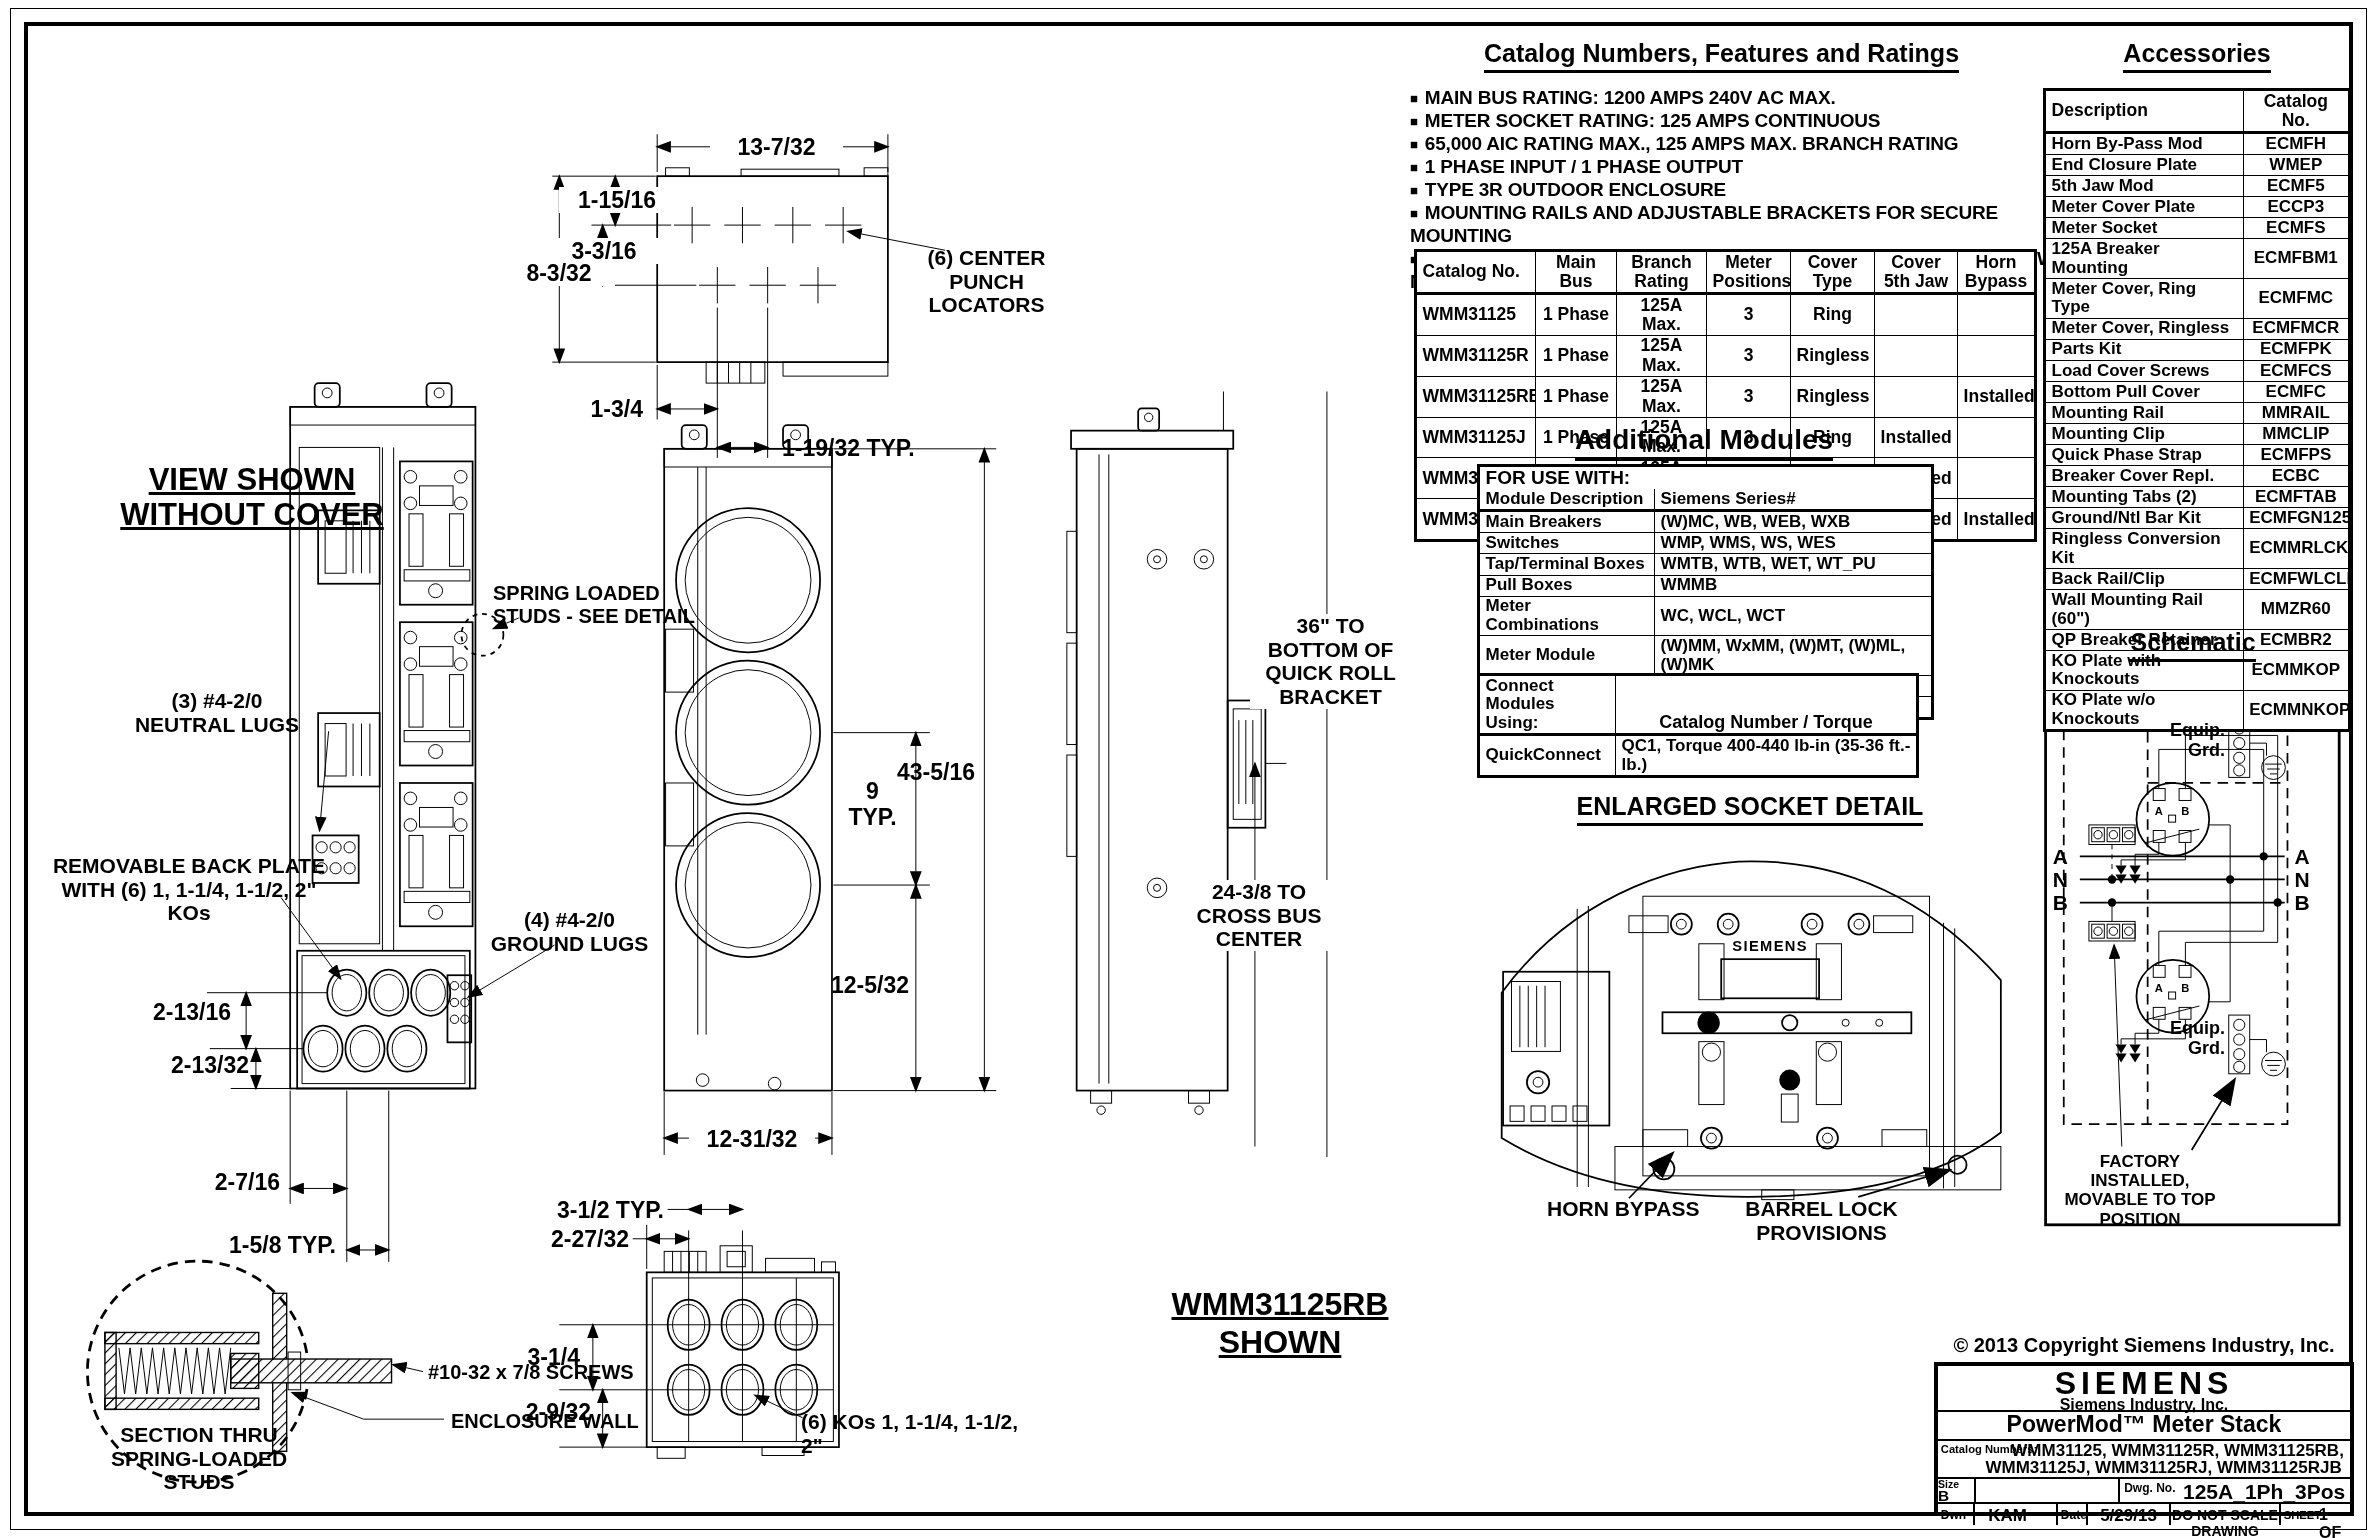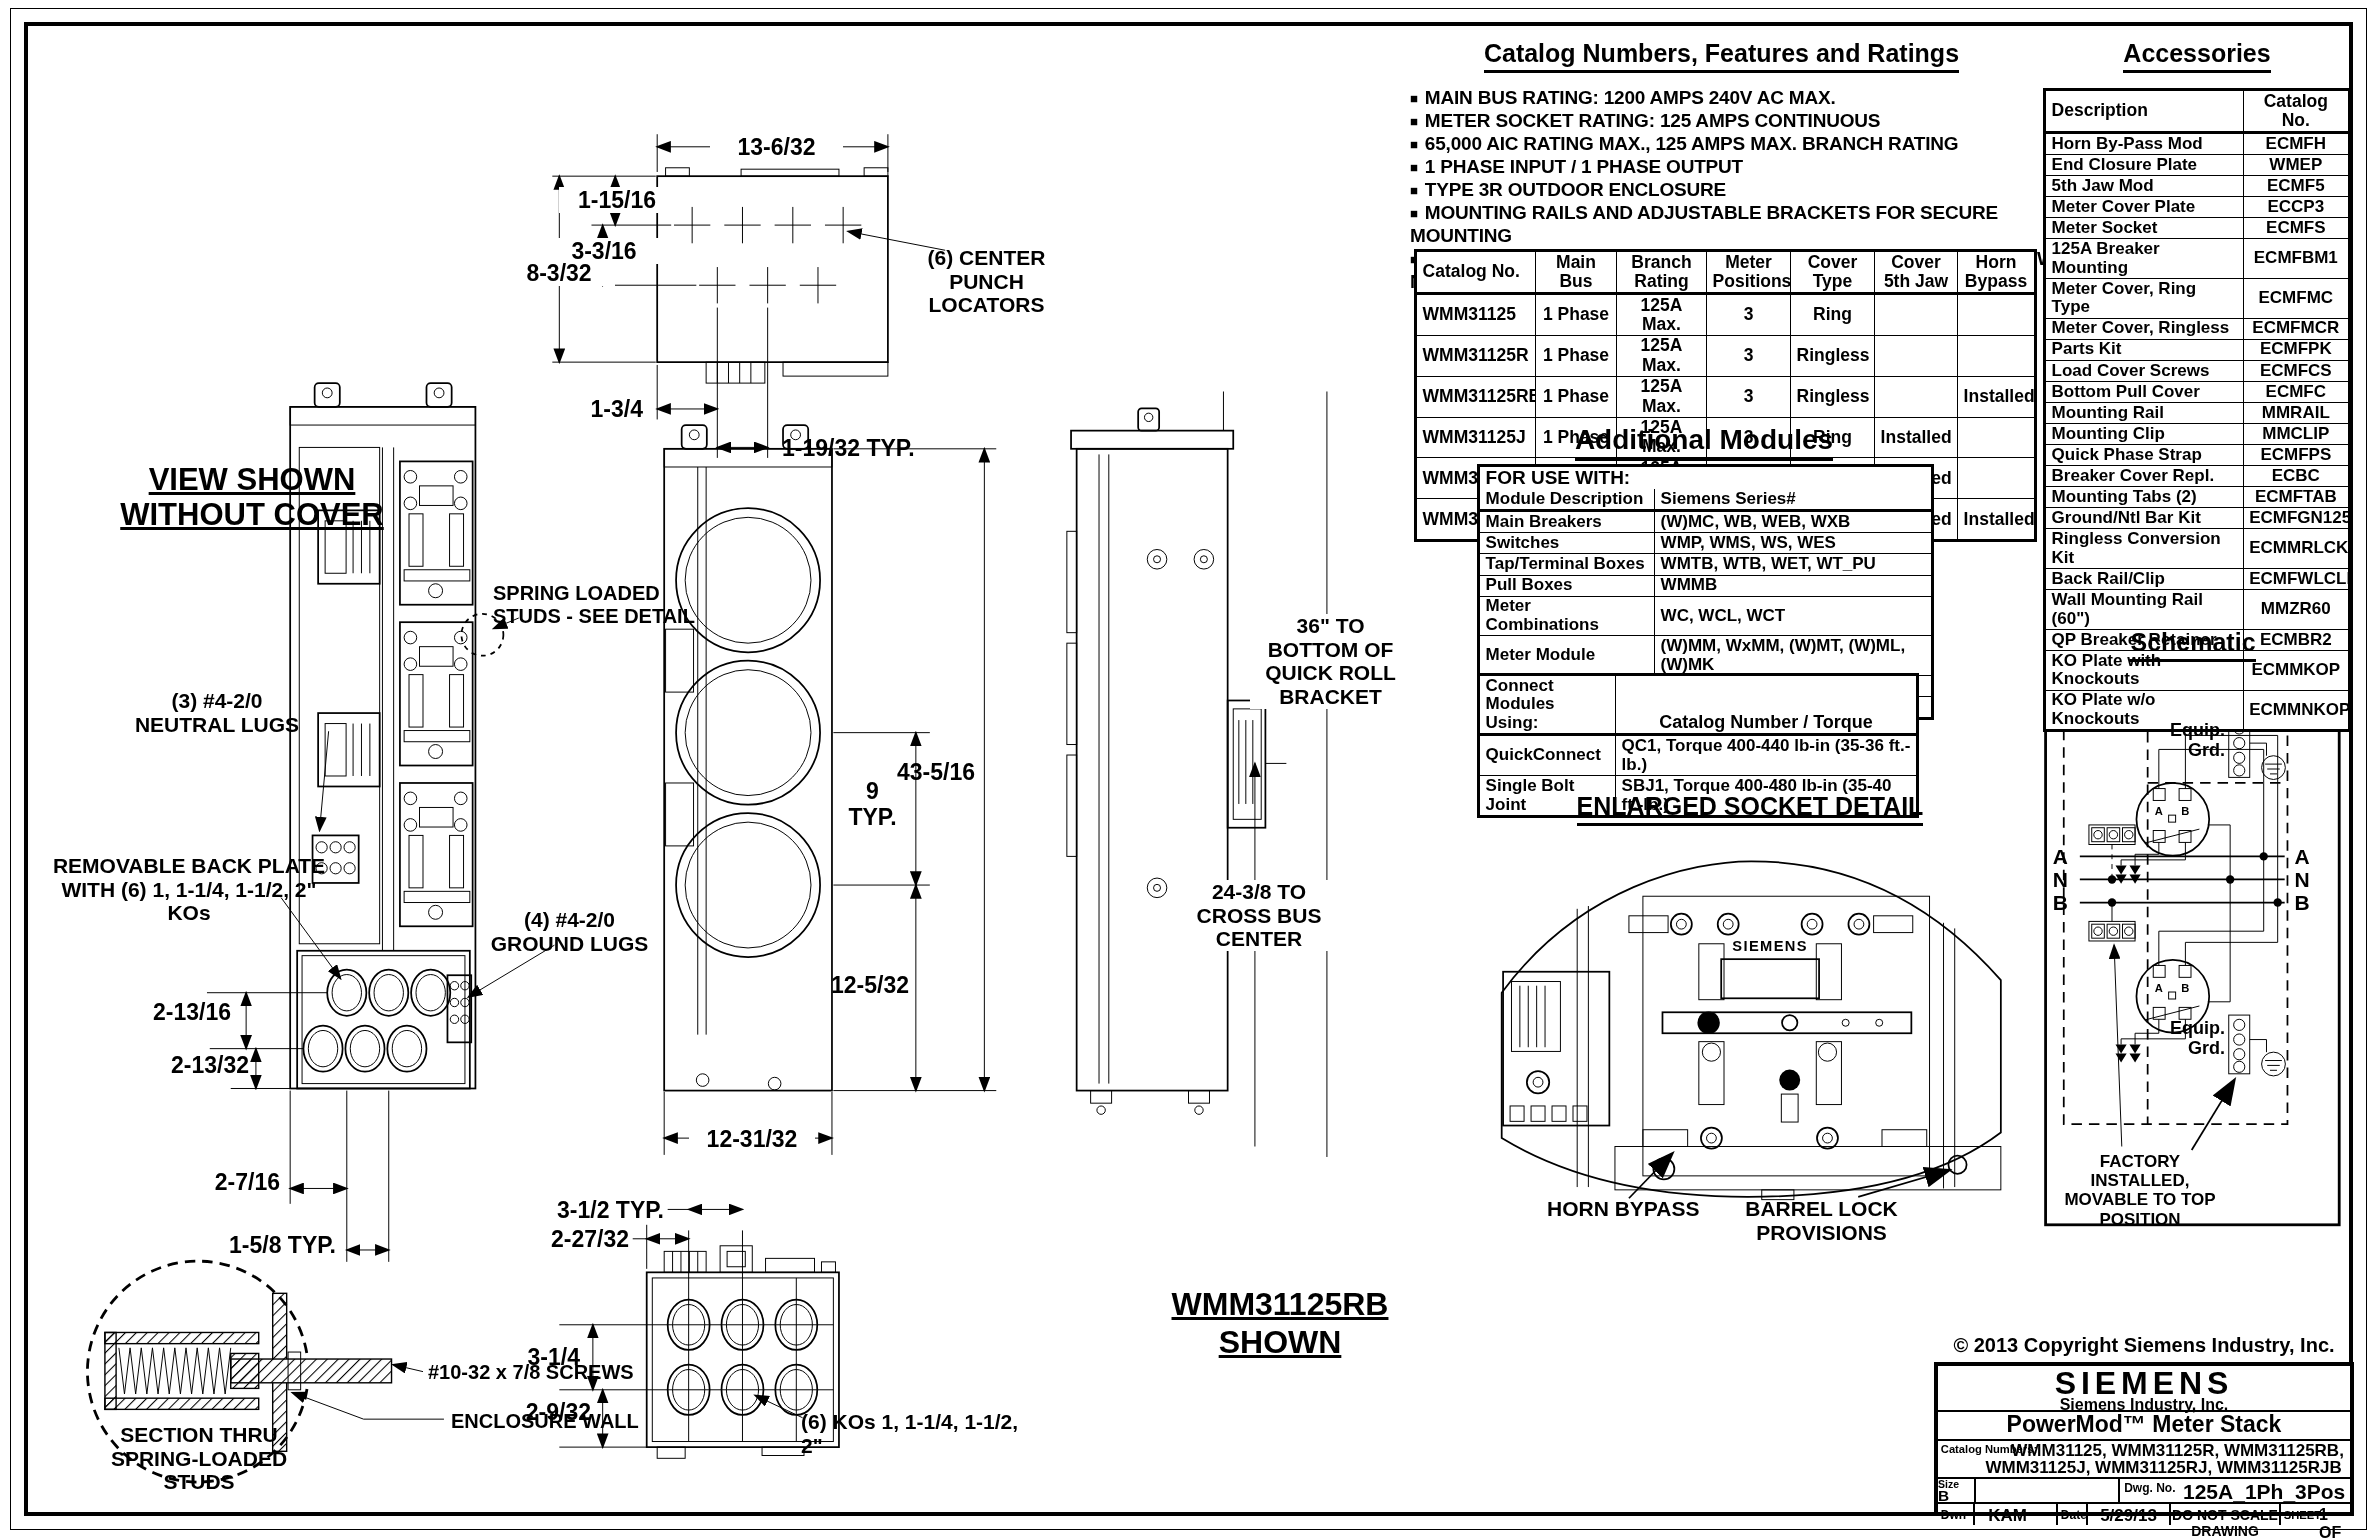--- a/index.html
+++ b/index.html
@@ -541,21 +541,21 @@
 NEUTRAL LUGS</div>
   <div class="lbl ctr" style="left:42px;top:854px;width:294px;">REMOVABLE BACK PLATE
 WITH (6) 1, 1-1/4, 1-1/2, 2" KOs</div>
   <div class="lbl ctr" style="left:489px;top:908px;width:161px;">(4) #4-2/0
 GROUND LUGS</div>
   <div class="lbl dim rgt" style="left:105px;top:999px;width:126px;">2-13/16</div>
   <div class="lbl dim rgt" style="left:137px;top:1052px;width:112px;">2-13/32</div>
   <div class="lbl dim rgt" style="left:161px;top:1169px;width:119px;">2-7/16</div>
   <div class="lbl dim rgt" style="left:126px;top:1232px;width:210px;">1-5/8  TYP.</div>
 
-  <div class="lbl dim ctr bg" style="left:710px;top:134px;width:126px;">13-6/32</div>
+  <div class="lbl dim ctr bg" style="left:710px;top:134px;width:126px;">13-7/32</div>
   <div class="lbl dim ctr bg" style="left:559px;top:187px;width:109px;">1-15/16</div>
   <div class="lbl dim ctr bg" style="left:548px;top:238px;width:105px;">3-3/16</div>
   <div class="lbl dim ctr bg" style="left:503px;top:260px;width:105px;">8-3/32</div>
   <div class="lbl dim rgt" style="left:538px;top:396px;width:105px;">1-3/4</div>
   <div class="lbl dim" style="left:782px;top:435px;width:196px;">1-19/32  TYP.</div>
   <div class="lbl ctr" style="left:899px;top:246px;width:175px;">(6) CENTER PUNCH
 LOCATORS</div>
 
   <div class="lbl dim rgt" style="left:867px;top:759px;width:108px;">43-5/16</div>
   <div class="lbl dim ctr" style="left:836px;top:778px;width:73px;">9
@@ -745,24 +745,20 @@
         <tr>
       <th style="font-size:17px;text-align:left;">Connect Modules
 Using:</th>
       <th style="font-size:18px;text-align:center;vertical-align:bottom;">Catalog Number / Torque</th>
     </tr>
       </thead>
     <tbody>
         <tr>
           <td style="text-align: left;">QuickConnect</td>
           <td style="text-align: left;">QC1, Torque 400-440 lb-in (35-36 ft.-lb.)</td>
-        </tr>
-        <tr>
-          <td style="text-align: left;">Single Bolt Joint</td>
-          <td style="text-align: left;">SBJ1, Torque 400-480 lb-in (35-40 ft.-lb.)</td>
         </tr>
       </tbody>
   </table>
 
   <div class="h3" style="position:absolute;left:1575px;top:792px;width:350px;">
     <span>ENLARGED SOCKET DETAIL</span>
   </div>
   <div class="lbl" style="left:1547px;top:1197px;width:168px;">HORN BYPASS</div>
   <div class="lbl ctr" style="left:1741px;top:1197px;width:161px;">BARREL LOCK
 PROVISIONS</div>

